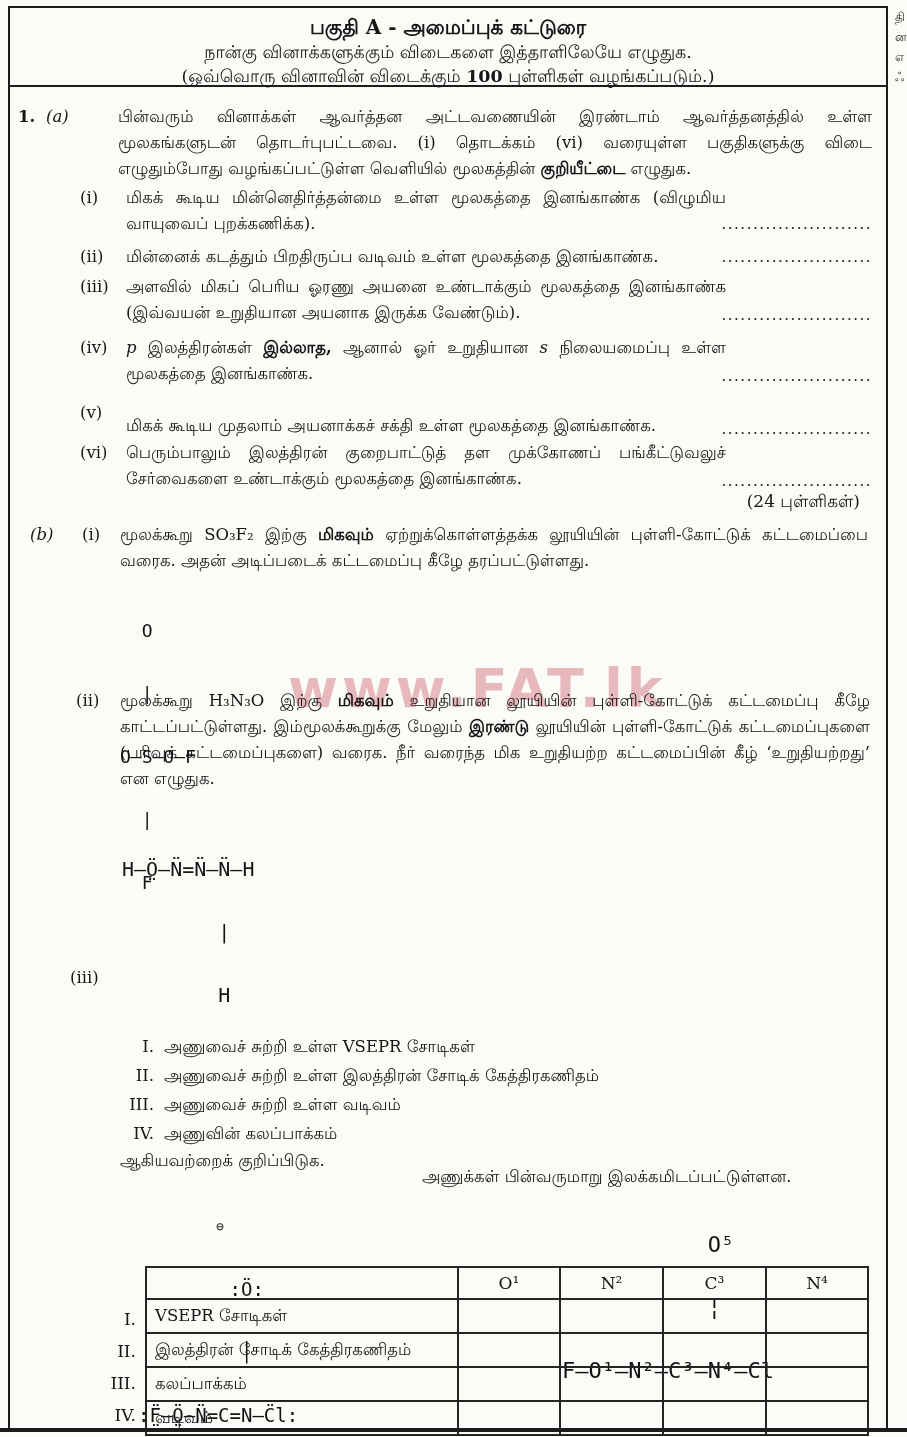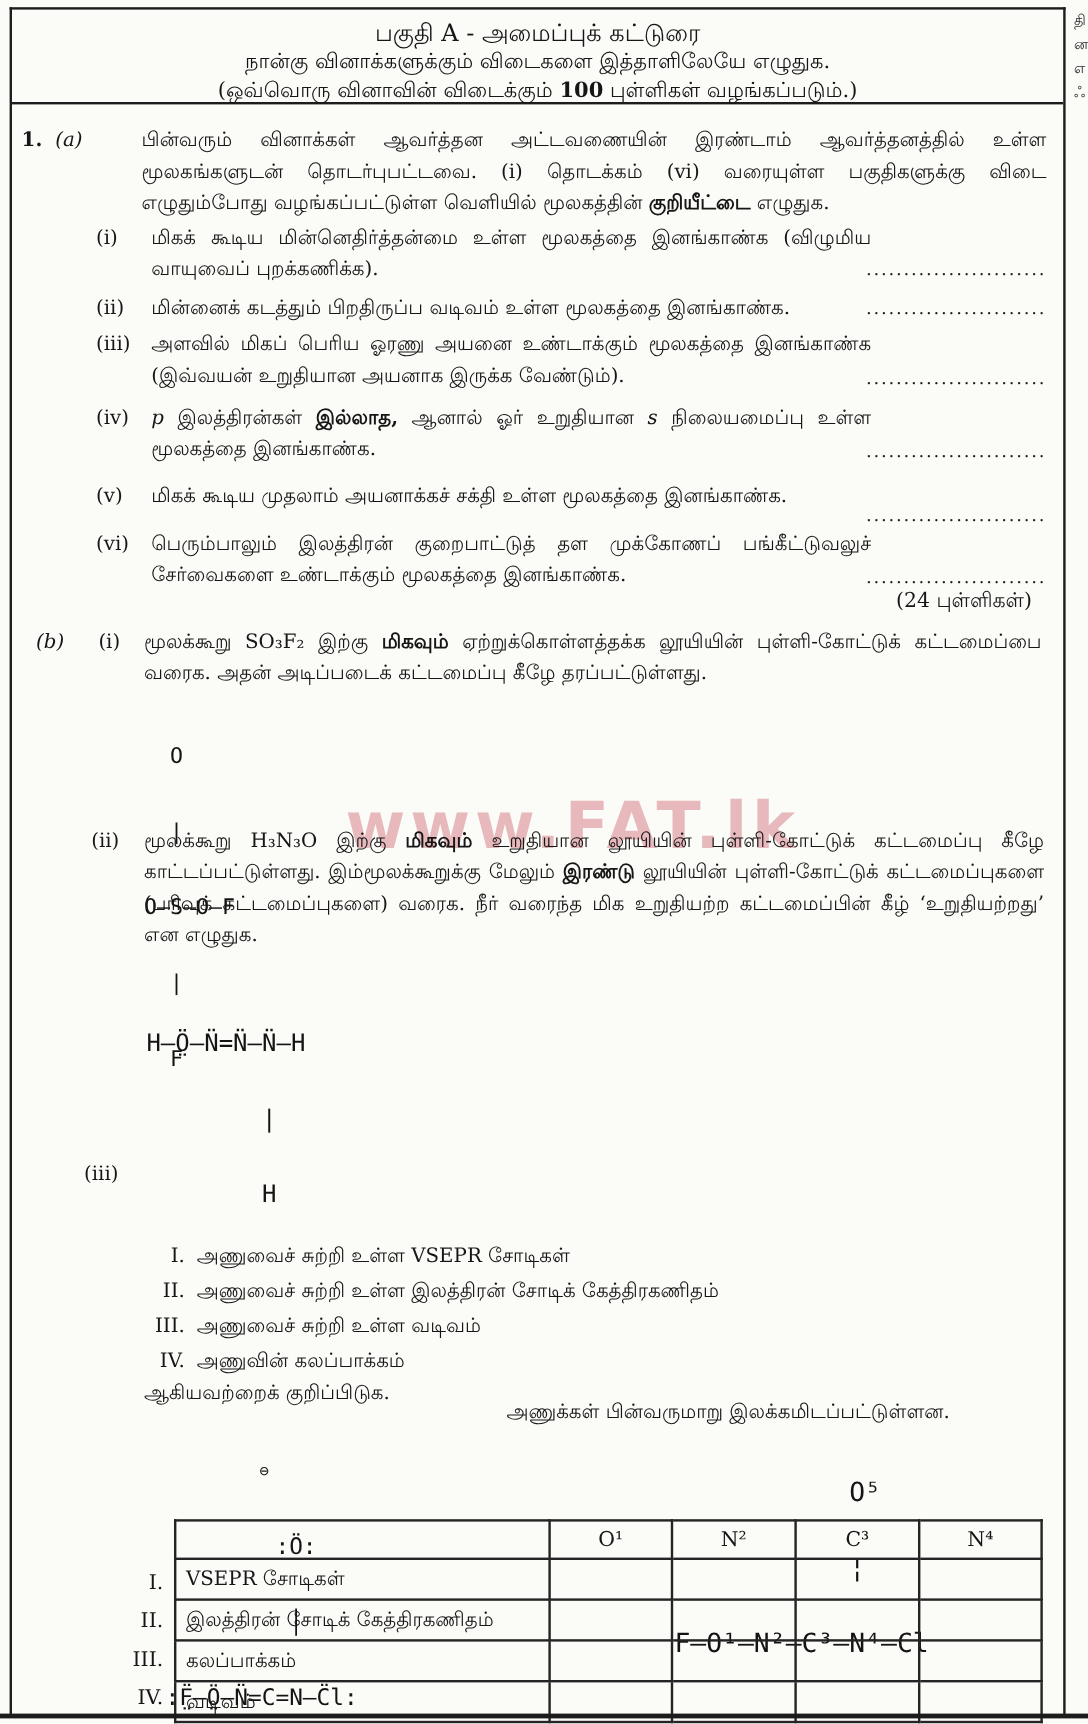--- a/index.html
+++ b/index.html
@@ -12,21 +12,21 @@
   }
   .page{
     position:absolute;left:8px;top:6px;width:880px;height:1424px;
     border:2px solid #1d1d1d;border-bottom:none;box-sizing:border-box;
     background:transparent;
   }
   .header{
     position:absolute;left:0;top:0;width:100%;height:79px;box-sizing:border-box;
     border-bottom:2px solid #1d1d1d;text-align:center;padding-top:6px;
   }
-  .header .title{font-size:20px;font-weight:normal;line-height:26px;}
+  .header .title{font-size:20px;font-weight:bold;line-height:26px;}
   .header .sub{font-size:17.5px;line-height:24px;}
   .abs{position:absolute;}
   .b{font-weight:bold;}
   .i{font-style:italic;}
   .jtext{text-align:justify;}
   .qnum{font-weight:bold;}
   .item{position:absolute;left:70px;width:792px;}
   .item .inum{position:absolute;left:0;top:0;width:42px;}
   .item .itext{position:absolute;left:46px;top:0;width:600px;text-align:justify;}
   .dots{
@@ -95,21 +95,21 @@
   </div>
 
   <div class="item" style="top:327px;height:54px;">
     <span class="inum">(iv)</span>
     <div class="itext"><span class="i">p</span><span> இலத்திரன்கள் </span><span class="b">இல்லாத,</span><span> ஆனால் ஓர் உறுதியான </span><span class="i">s</span><span> நிலையமைப்பு உள்ள மூலகத்தை இனங்காண்க.</span></div>
     <span class="dots">........................</span>
   </div>
 
   <div class="item" style="top:392px;height:42px;">
     <span class="inum">(v)</span>
-    <div class="itext" style="width:640px;">மிகக் கூடிய முதலாம் அயனாக்கச் சக்தி உள்ள மூலகத்தை இனங்காண்க.</div>
+    <div class="itext" style="width:640px;margin-top:13px;">மிகக் கூடிய முதலாம் அயனாக்கச் சக்தி உள்ள மூலகத்தை இனங்காண்க.</div>
     <span class="dots">........................</span>
   </div>
 
   <div class="item" style="top:432px;height:54px;">
     <span class="inum">(vi)</span>
     <div class="itext">பெரும்பாலும் இலத்திரன் குறைபாட்டுத் தள முக்கோணப் பங்கீட்டுவலுச் சேர்வைகளை உண்டாக்கும் மூலகத்தை இனங்காண்க.</div>
     <span class="dots">........................</span>
   </div>
 
   <div class="marks" style="top:480px;">(24 புள்ளிகள்)</div>

